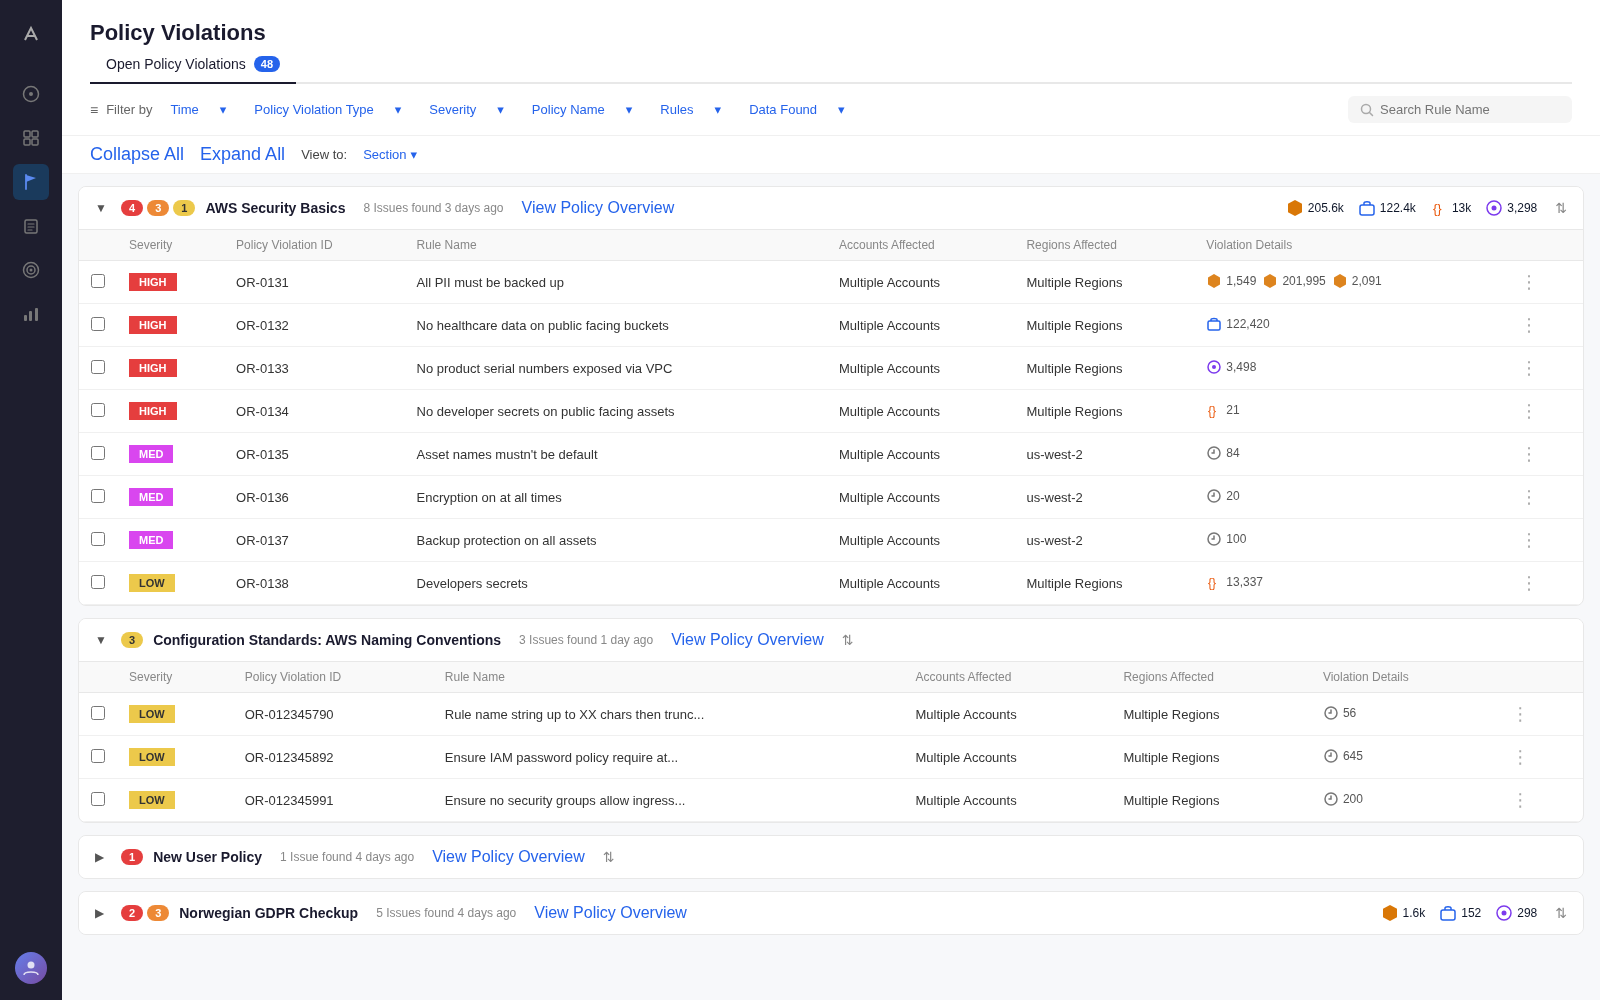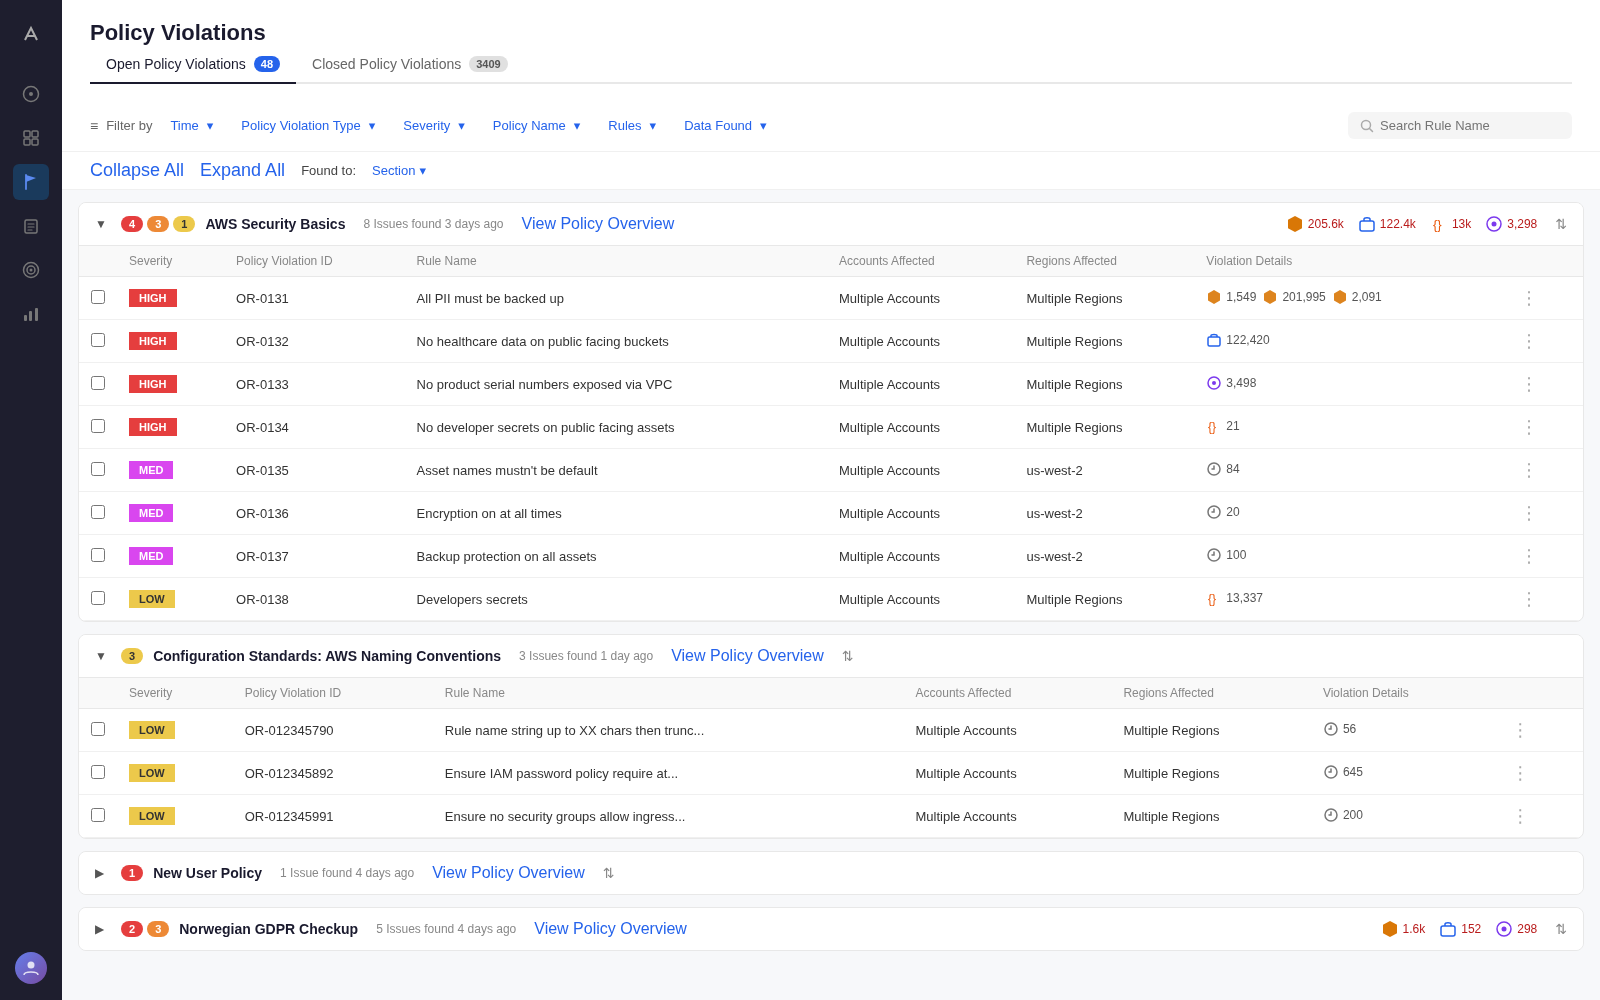--- a/index.html
+++ b/index.html
@@ -49,21 +49,21 @@
       font-size: 22px;
       font-weight: 600;
       color: #1a1a2e;
     }
 
     
     .tabs {
       display: flex;
       gap: 0;
       border-bottom: 2px solid #e8e8e8;
-      margin-bottom: 16px;
+      margin-bottom: 0;
     }
     .tab {
       padding: 10px 16px;
       font-size: 14px;
       color: #666;
       cursor: pointer;
       border-bottom: 2px solid transparent;
       margin-bottom: -2px;
       display: flex; align-items: center; gap: 8px;
     }
@@ -93,21 +93,21 @@
       gap: 8px;
       background: #fff;
       border-bottom: 1px solid #f0f0f0;
     }
     .filter-label {
       font-size: 13px;
       color: #666;
       display: flex; align-items: center; gap: 4px;
     }
     .filter-btn {
-      display: flex; align-items: flex-start; gap: 8px;
+      display: flex; align-items: flex-start; gap: 21px;
       padding: 5px 10px;
       border: none;
       background: transparent;
       font-size: 13px;
       color: #2563eb;
       cursor: pointer;
       border-radius: 4px;
     }
     .search-input-wrapper {
       margin-left: auto;
@@ -206,21 +206,21 @@
       cursor: pointer;
     }
     .group-stats {
       margin-left: auto;
       display: flex;
       gap: 14px;
       align-items: center;
     }
     .stat-item {
       display: flex; align-items: center; gap: 4px;
-      font-size: 12px; color: #b91c1c;
+      font-size: 12px; color: #0f172a;
     }
     .sort-icon { color: #888; font-size: 14px; margin-left: 8px; cursor: pointer; }
 
     
     .violation-table { width: 100%; border-collapse: collapse; }
     .table-header-row {
       background: #f9f9f9;
       border-top: 1px solid #e8e8e8;
       border-bottom: 1px solid #e8e8e8;
     }
@@ -342,24 +342,20 @@
   </div>
 </nav>
 
 <div class="main">
   <div class="page-header">
     <h1 class="page-title">Policy Violations</h1>
     <div class="tabs">
       <div class="tab active">
         <span>Open Policy Violations</span>
         <span class="tab-badge">48</span>
-      </div>
-      <div class="tab">
-        <span>Closed Policy Violations</span>
-        <span class="tab-badge grey">3409</span>
       </div>
     </div>
   </div>
 
   <div class="filters-bar">
     <span style="color:#666; font-size:14px;">≡</span>
     <span class="filter-label">Filter by</span>
     <button class="filter-btn">
       <span>Time</span>
       <span>▾</span>
@@ -389,21 +385,21 @@
           <circle cx="6" cy="6" r="4.5" stroke="#aaa" stroke-width="1.5"></circle>
           <path d="M9.5 9.5 L12.5 12.5" stroke="#aaa" stroke-width="1.5" stroke-linecap="round"></path>
         </svg>
       <input class="search-input" type="text" placeholder="Search Rule Name" style="">
     </div>
   </div>
 
   <div class="action-bar">
     <a class="action-link">Collapse All</a>
     <a class="action-link">Expand All</a>
-    <span class="jump-label">Found to:</span>
+    <span class="jump-label">View to:</span>
     <div class="jump-select">
       <span>Section</span>
       <span>▾</span>
     </div>
   </div>
 
   <div class="content-area" id="groups-container">
   <div class="policy-group">
     <div class="policy-group-header">
       <span class="chevron">▼</span>

